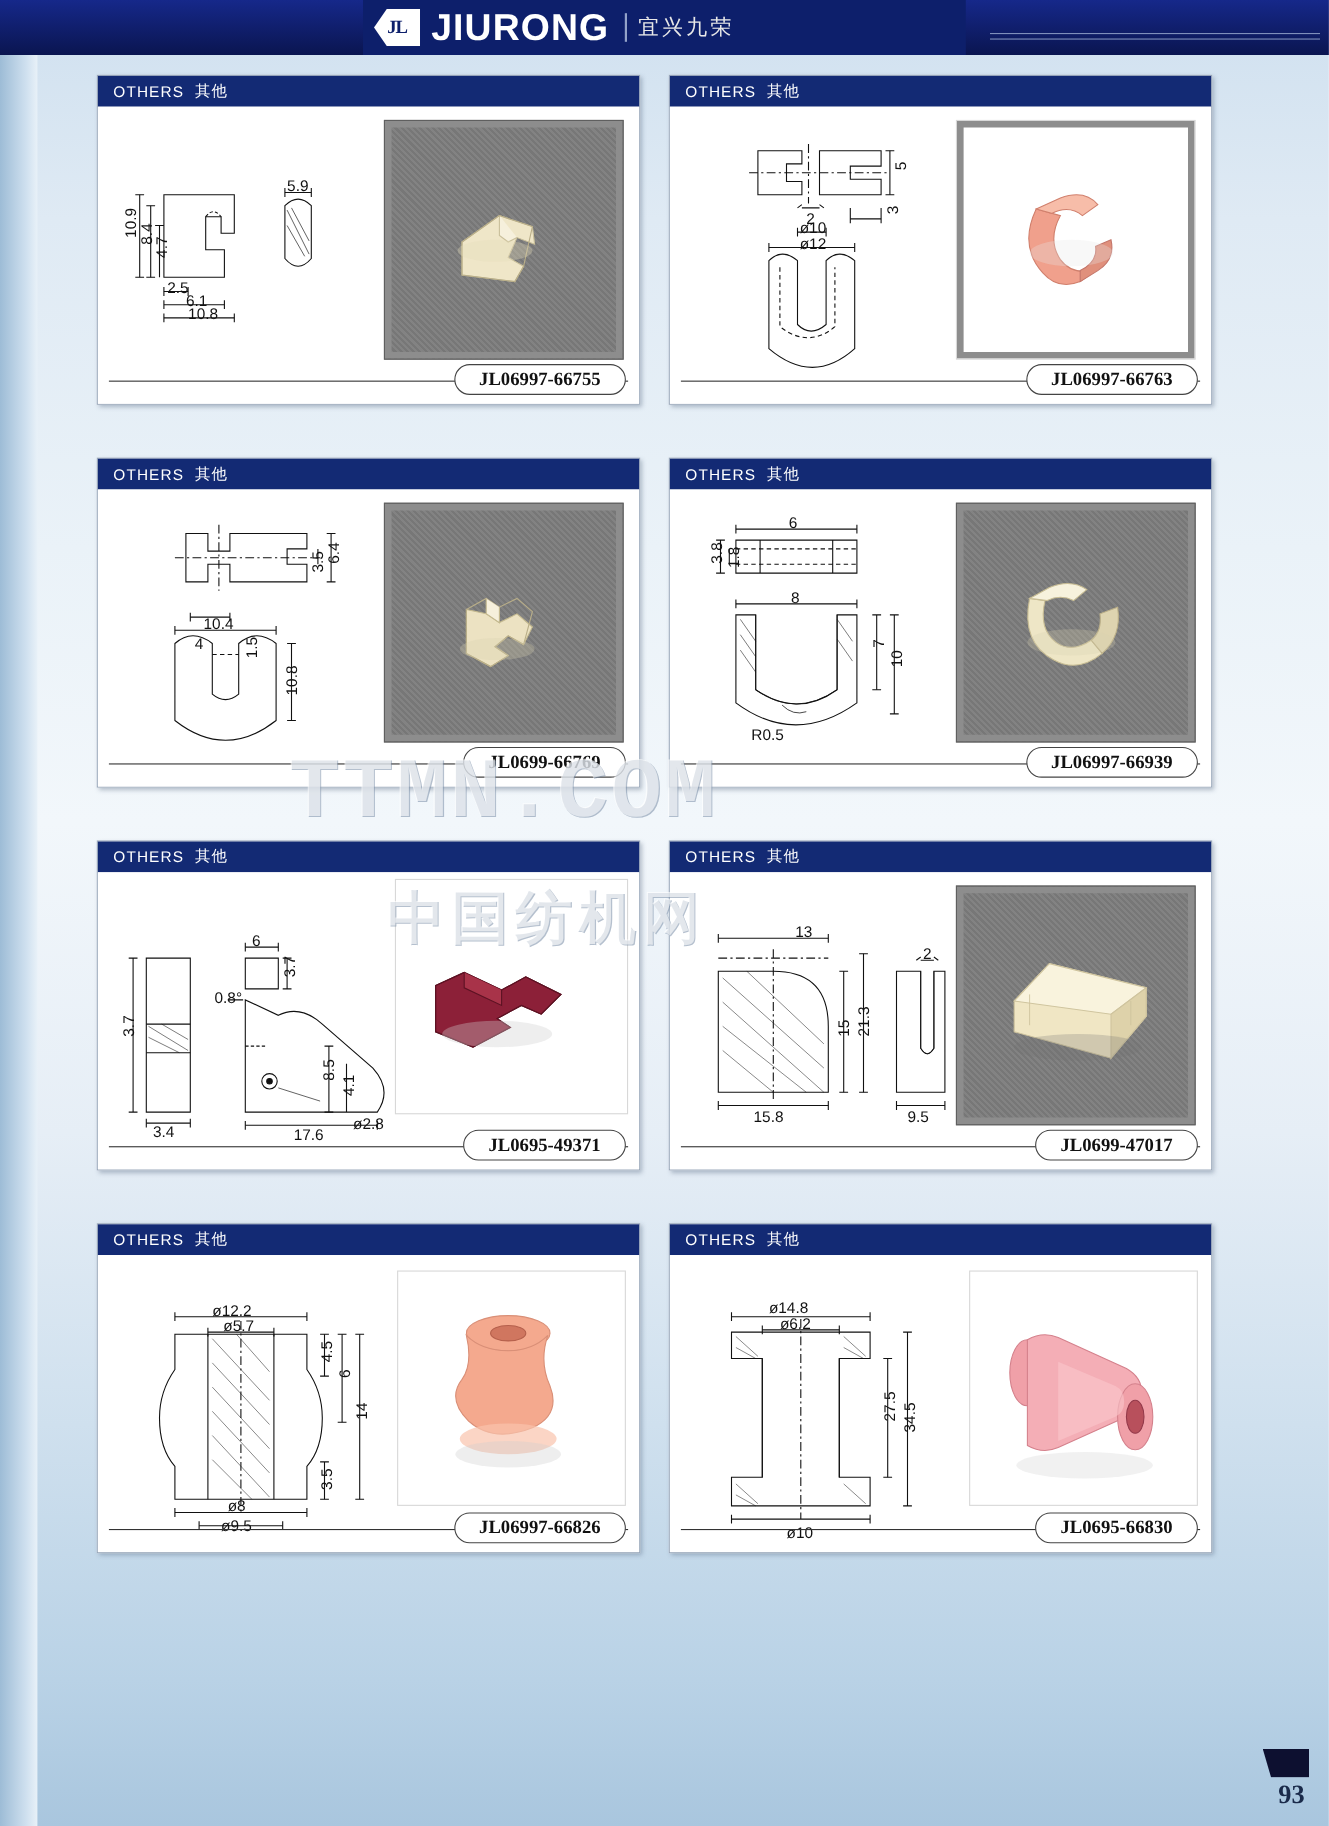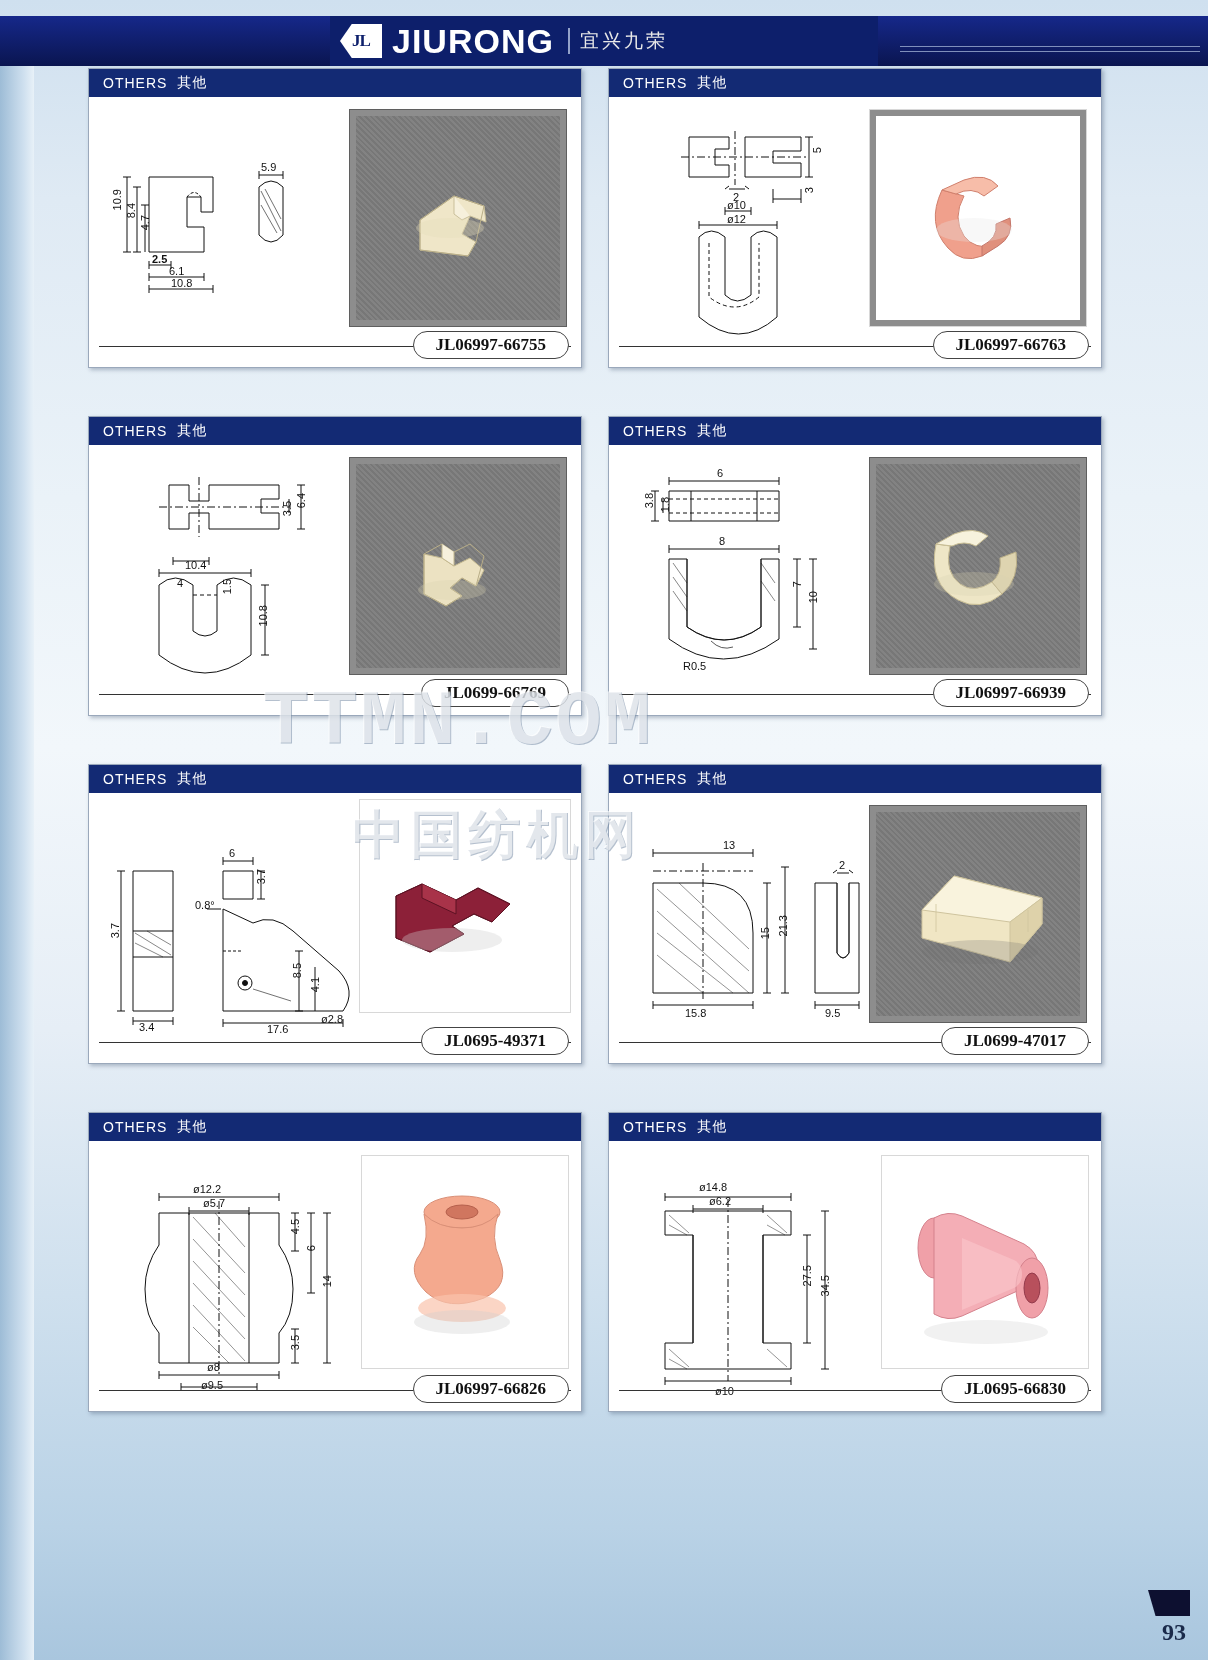--- a/index.html
+++ b/index.html
@@ -3,21 +3,21 @@
 <meta charset="utf-8">
 <style>
   html,body{margin:0;padding:0;}
   body{
     width:1208px;height:1660px;position:relative;overflow:hidden;
     font-family:"Liberation Sans", sans-serif;
     background:linear-gradient(180deg,#cfe0ef 0%, #dfeaf4 12%, #eaf2f8 30%, #f2f7fb 45%, #e6eef6 62%, #cfe0ee 78%, #b9d2e6 92%, #a9c6de 100%);
   }
   
   .banner{
-    position:absolute;left:0;top:16px;width:1208px;height:50px;
+    position:absolute;left:0;top:0;width:1208px;height:50px;
     background:#0d1f6b;
   }
   .banner .side{
     position:absolute;top:0;height:50px;width:330px;
     background:linear-gradient(180deg,#16288a,#0a1550);
   }
   .banner .side.l{left:0;}
   .banner .side.r{right:0;}
   .logo-wrap{
     position:absolute;left:340px;top:0;height:50px;display:flex;align-items:center;gap:10px;
@@ -73,21 +73,21 @@
   .code{
     position:absolute;right:12px;bottom:8px;
     border:1px solid #444;border-radius:14px;background:#fff;
     padding:3px 22px;font-family:"Liberation Serif", serif;font-weight:bold;font-size:17px;color:#111;
   }
   .baseline{
     position:absolute;left:10px;right:10px;bottom:20px;border-bottom:1px solid #333;
   }
   .dwg{position:absolute;left:10px;top:8px;width:250px;height:250px;}
   
-  .dt{position:absolute;font-size:11px;color:#111;font-family:"Liberation Sans",sans-serif;}
+  .dt{position:absolute;font-size:14px;color:#111;font-family:"Liberation Sans",sans-serif;}
   .dt.v{writing-mode:vertical-rl;transform:rotate(180deg);}
   
   .wm1{
     position:absolute;left:262px;top:678px;width:640px;height:92px;
     font-family:Liberation Mono, monospace;font-weight:bold;font-size:78px;
     color:rgba(255,255,255,.62);text-shadow:1px 1px 0 rgba(120,140,165,.55);
     letter-spacing:2px;pointer-events:none;
   }
   .wm2{
     position:absolute;left:352px;top:800px;width:460px;height:70px;
@@ -156,21 +156,21 @@
 
               <path d="M150 30 L150 78 q12 14 24 0 L174 30 q-12 -12 -24 0 Z"></path>
               <path d="M152 34 L172 74 M156 32 L172 62 M152 48 L168 76" stroke-width="0.6"></path>
               <path d="M150 18 L174 18"></path>
               <path d="M150 14 L150 22 M174 14 L174 22"></path>
             </g>
           </svg>
           <span class="dt v" style="left:2px;top:32px;">10.9</span>
           <span class="dt v" style="left:16px;top:46px;">8.4</span>
           <span class="dt v" style="left:30px;top:58px;">4.7</span>
-          <span class="dt" style="left:43px;top:96px;font-weight:bold;">2.5</span>
+          <span class="dt" style="left:43px;top:96px;">2.5</span>
           <span class="dt" style="left:60px;top:108px;">6.1</span>
           <span class="dt" style="left:62px;top:120px;">10.8</span>
           <span class="dt" style="left:152px;top:4px;">5.9</span>
         </div>
         <div class="photo grayframe">
           <svg width="214" height="214" viewBox="0 0 214 214">
             <g>
               <path d="M70 110 L70 140 L118 146 L126 132 L112 124 L120 106 L136 112 L134 96 L104 86 Z" fill="#efe6c8" stroke="#c9bf9a"></path>
               <path d="M104 86 L104 104 L112 110 L120 106" fill="#f6f0dc" stroke="#c9bf9a"></path>
               <path d="M70 110 L104 86 L134 96 L126 132 L118 146 L70 140 Z" fill="none" stroke="#b9ae88"></path>

